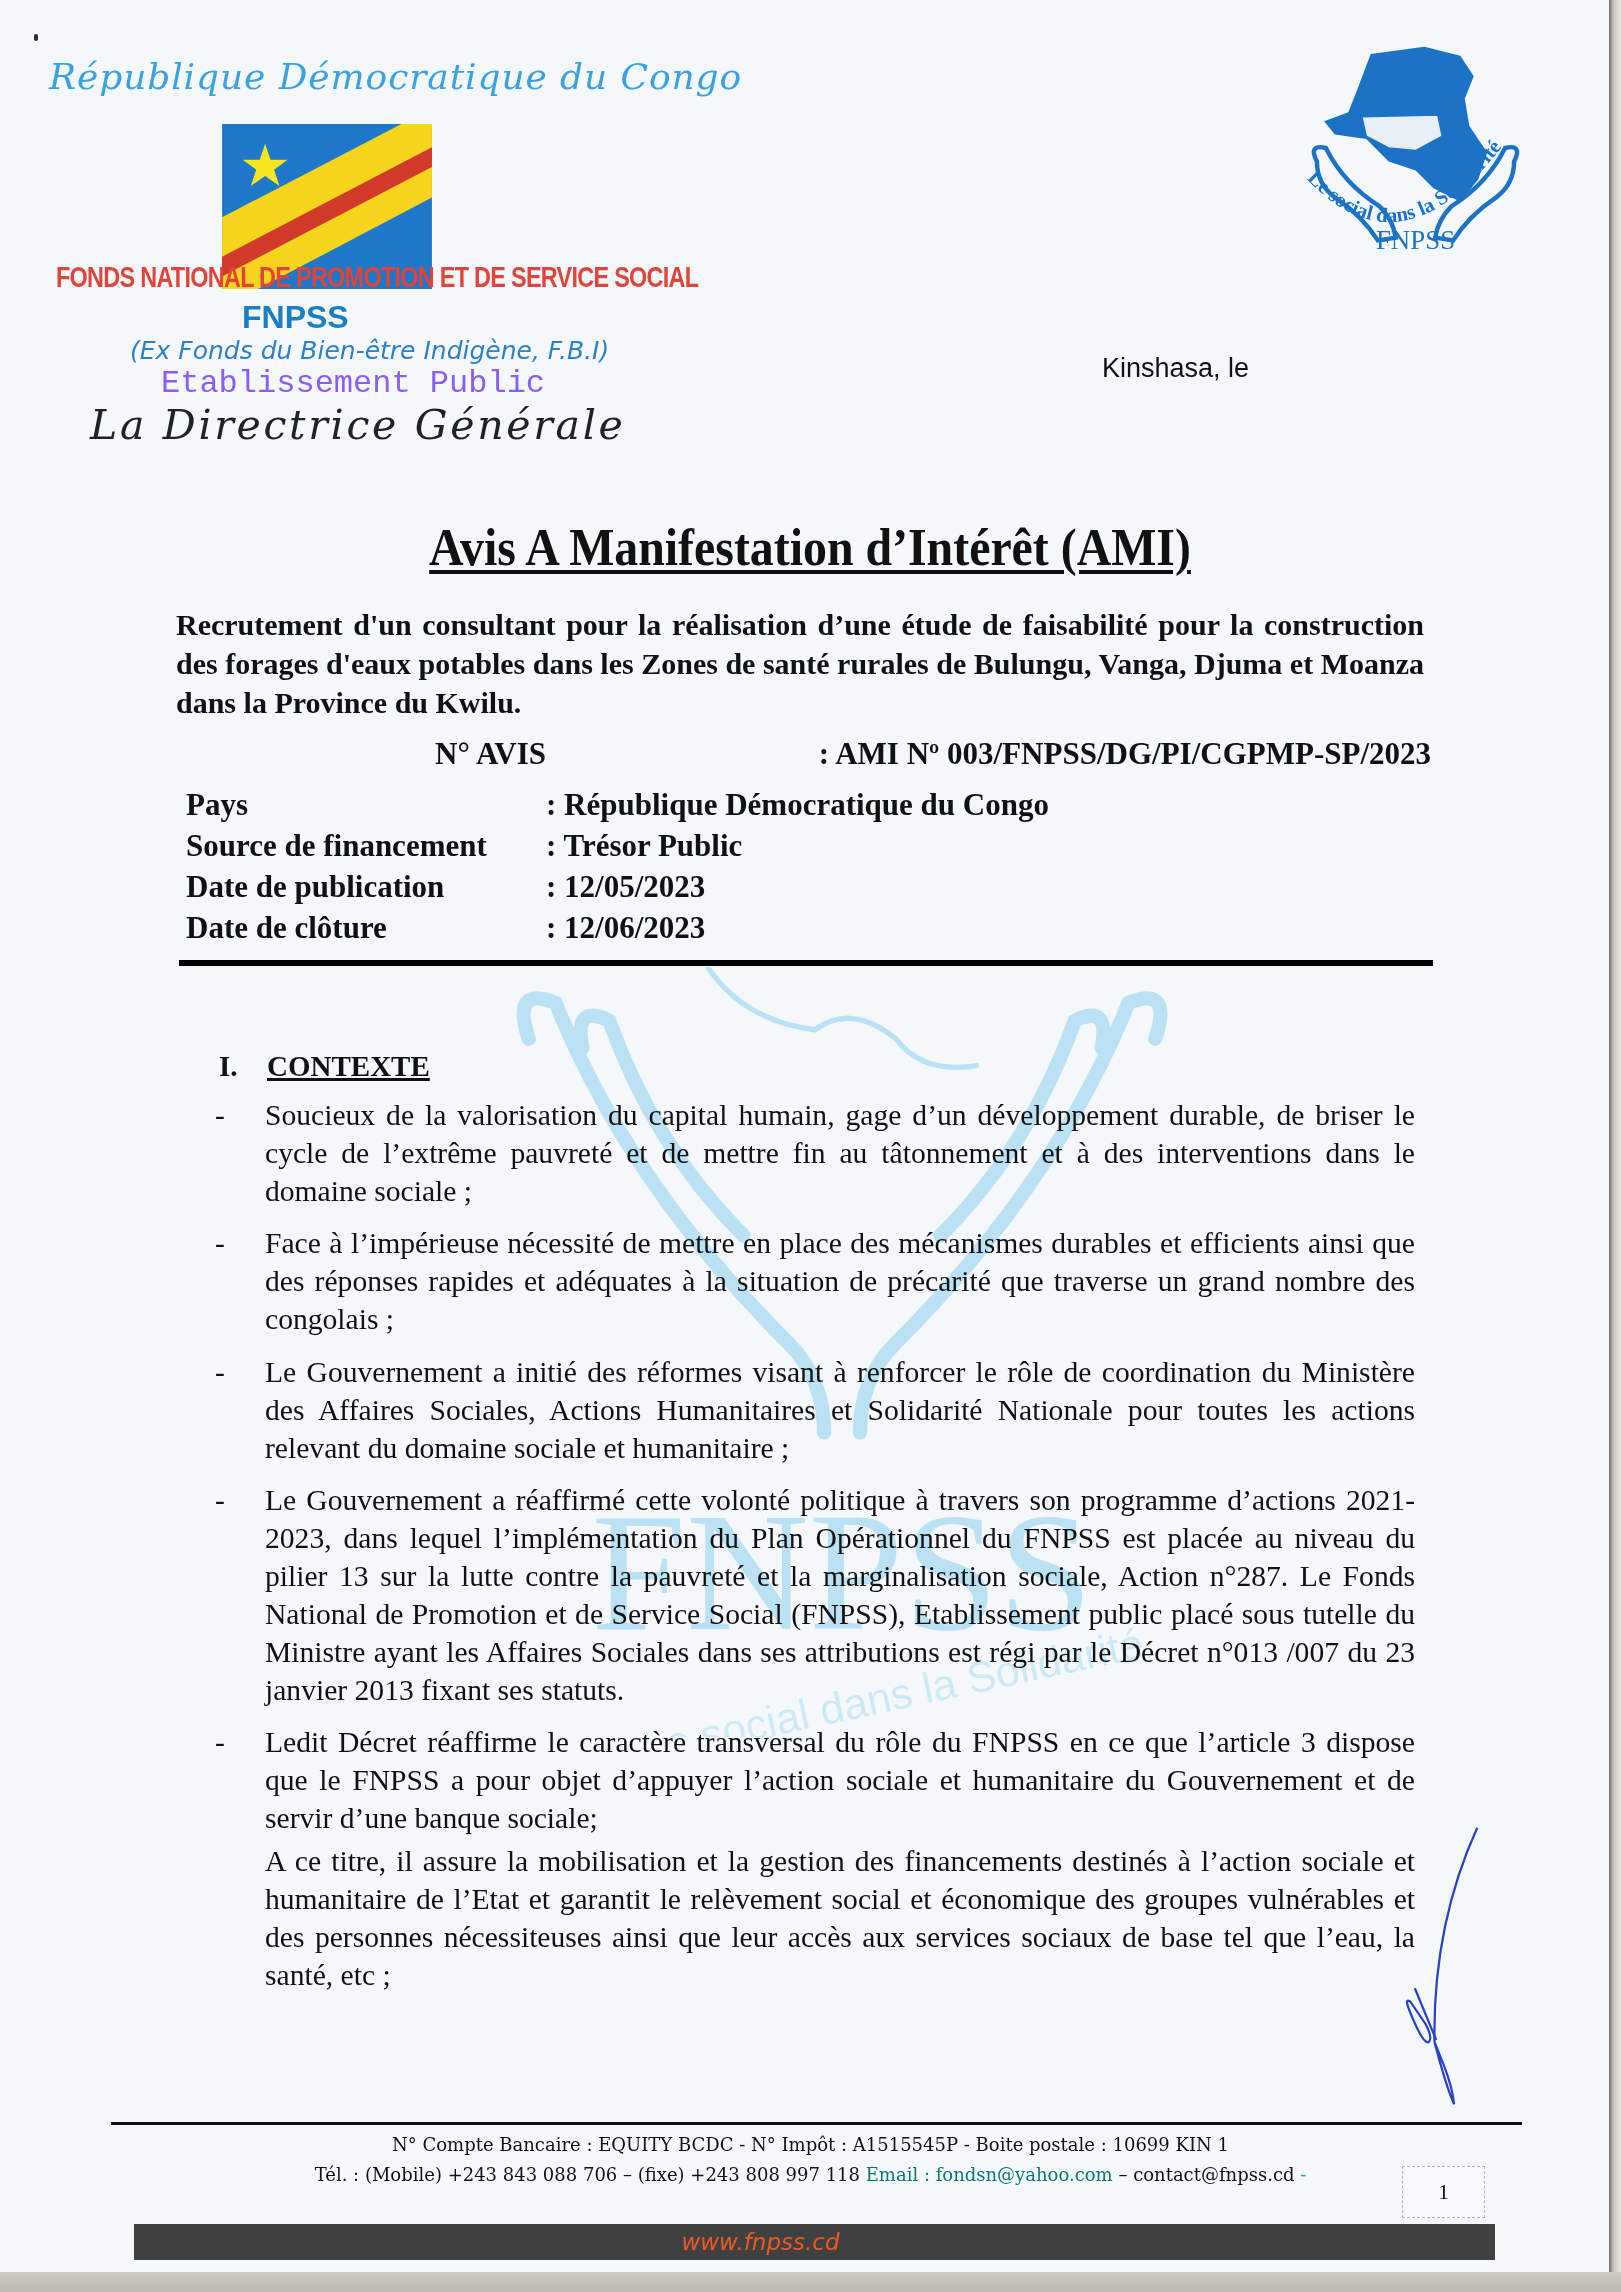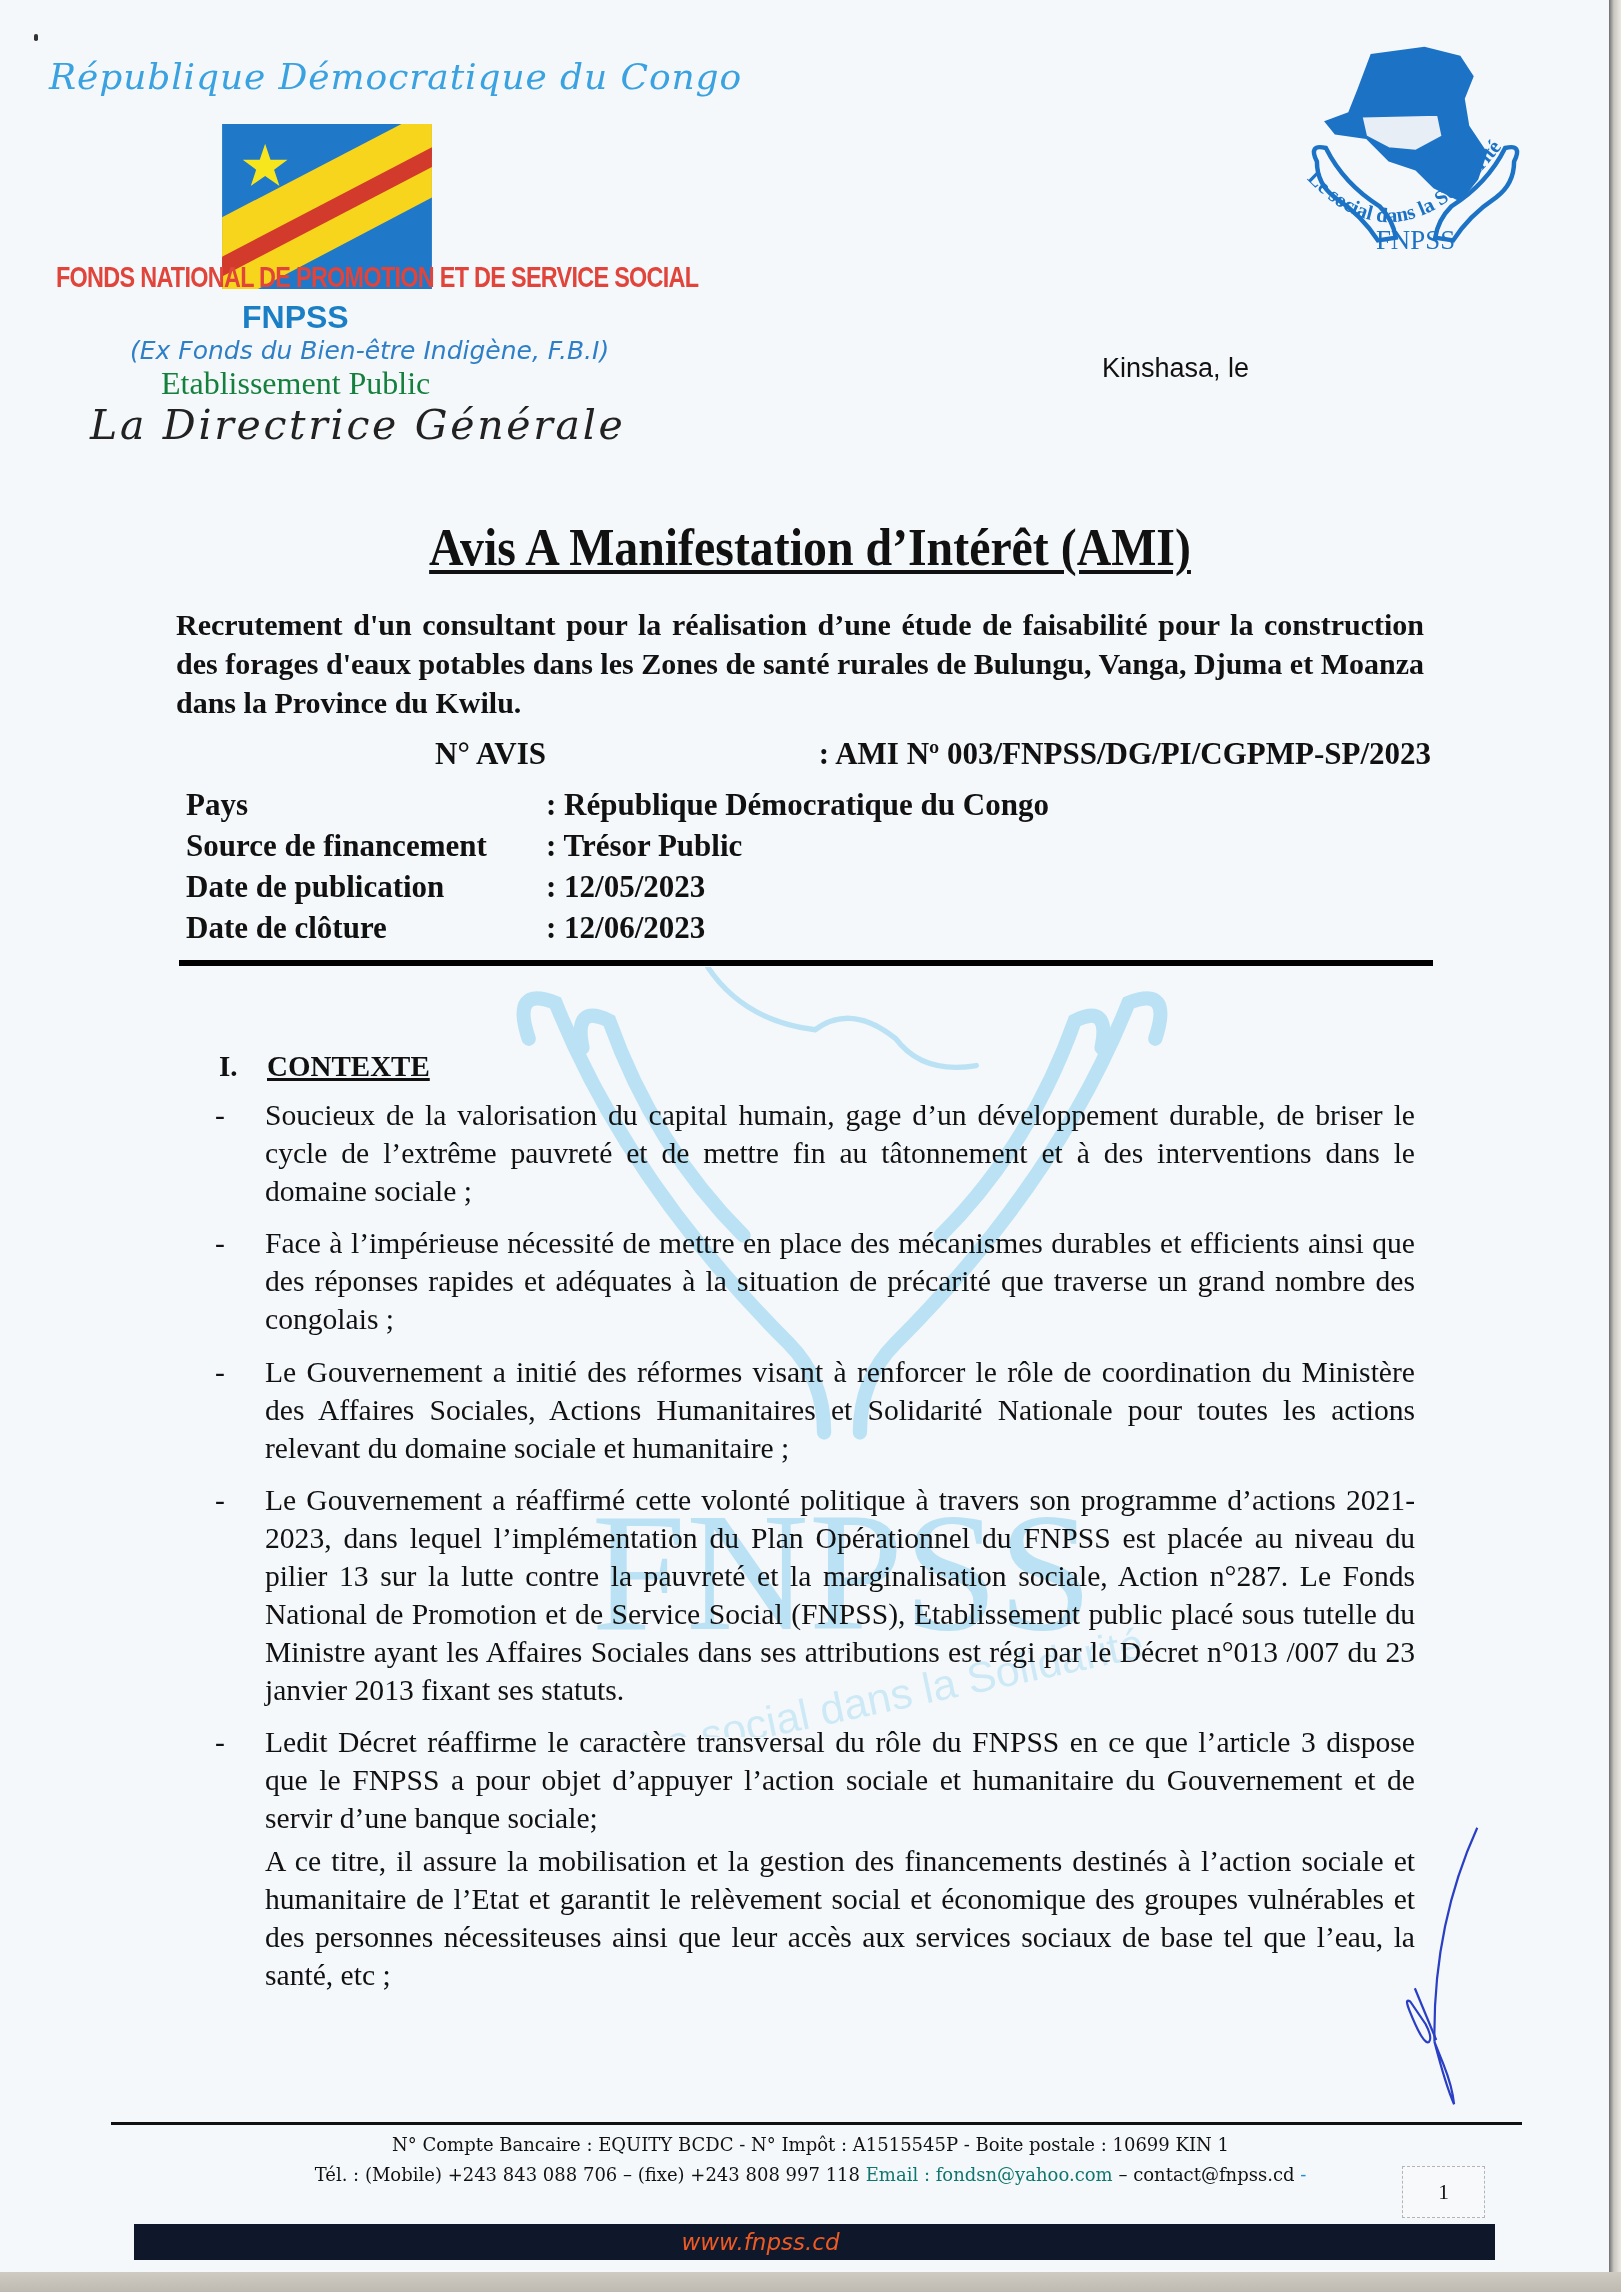--- a/index.html
+++ b/index.html
@@ -38,22 +38,22 @@
     font-family: "Liberation Sans", sans-serif; font-weight: bold;
     color: #1b7fc6; font-size: 32px;
   }
   .org-ex {
     position: absolute; left: 93px; top: 336px;
     font-family: "DejaVu Sans", sans-serif; font-style: italic;
     color: #2f7fc7; font-size: 25px; white-space: nowrap; margin-left: 37px;
   }
   .org-type {
     position: absolute; left: 161px; top: 365px;
-    font-family: Liberation Serif, serif;
-    color: #15803d; font-size: 32px;
+    font-family: Liberation Mono, monospace;
+    color: #8b5cf6; font-size: 32px;
   }
   .directrice {
     position: absolute; left: 90px; top: 401px;
     font-family: "DejaVu Serif", serif; font-style: italic;
     color: #222; font-size: 41px; letter-spacing: 2.7px; white-space: nowrap;
   }
   
   .logo { position: absolute; left: 1281px; top: 36px; width: 269px; height: 242px; }
   .kinshasa {
     position: absolute; left: 1102px; top: 353px;
@@ -105,21 +105,21 @@
     position: absolute; left: 111px; top: 2122px; width: 1411px; height: 2.7px; background: #111;
   }
   .footer {
     position: absolute; left: 0; width: 1621px; top: 2130px; text-align: center;
     font-family: "DejaVu Serif", serif; font-size: 18px; line-height: 30px; color: #111;
   }
   .footer .line { display: block; white-space: nowrap; }
   .footer .email { color: #0f766e; }
   .footer .sep-blue { color: #1a8fd6; }
   .web-band {
-    position: absolute; left: 134px; top: 2224px; width: 1361px; height: 36px; background: #0f172a;
+    position: absolute; left: 134px; top: 2224px; width: 1361px; height: 36px; background: #404040;
     text-align: center;
   }
   .web-band span {
     font-family: "DejaVu Sans", sans-serif; font-style: italic; color: #ee5a24;
     font-size: 23px; line-height: 36px; position: relative; left: -54px;
   }
   .page-num {
     position: absolute; left: 1402px; top: 2166px; width: 81px; height: 50px;
     border: 0.9px dashed #b5b5b5; text-align: center; font-size: 21.5px; line-height: 50px;
     background: #f8f9fa;

